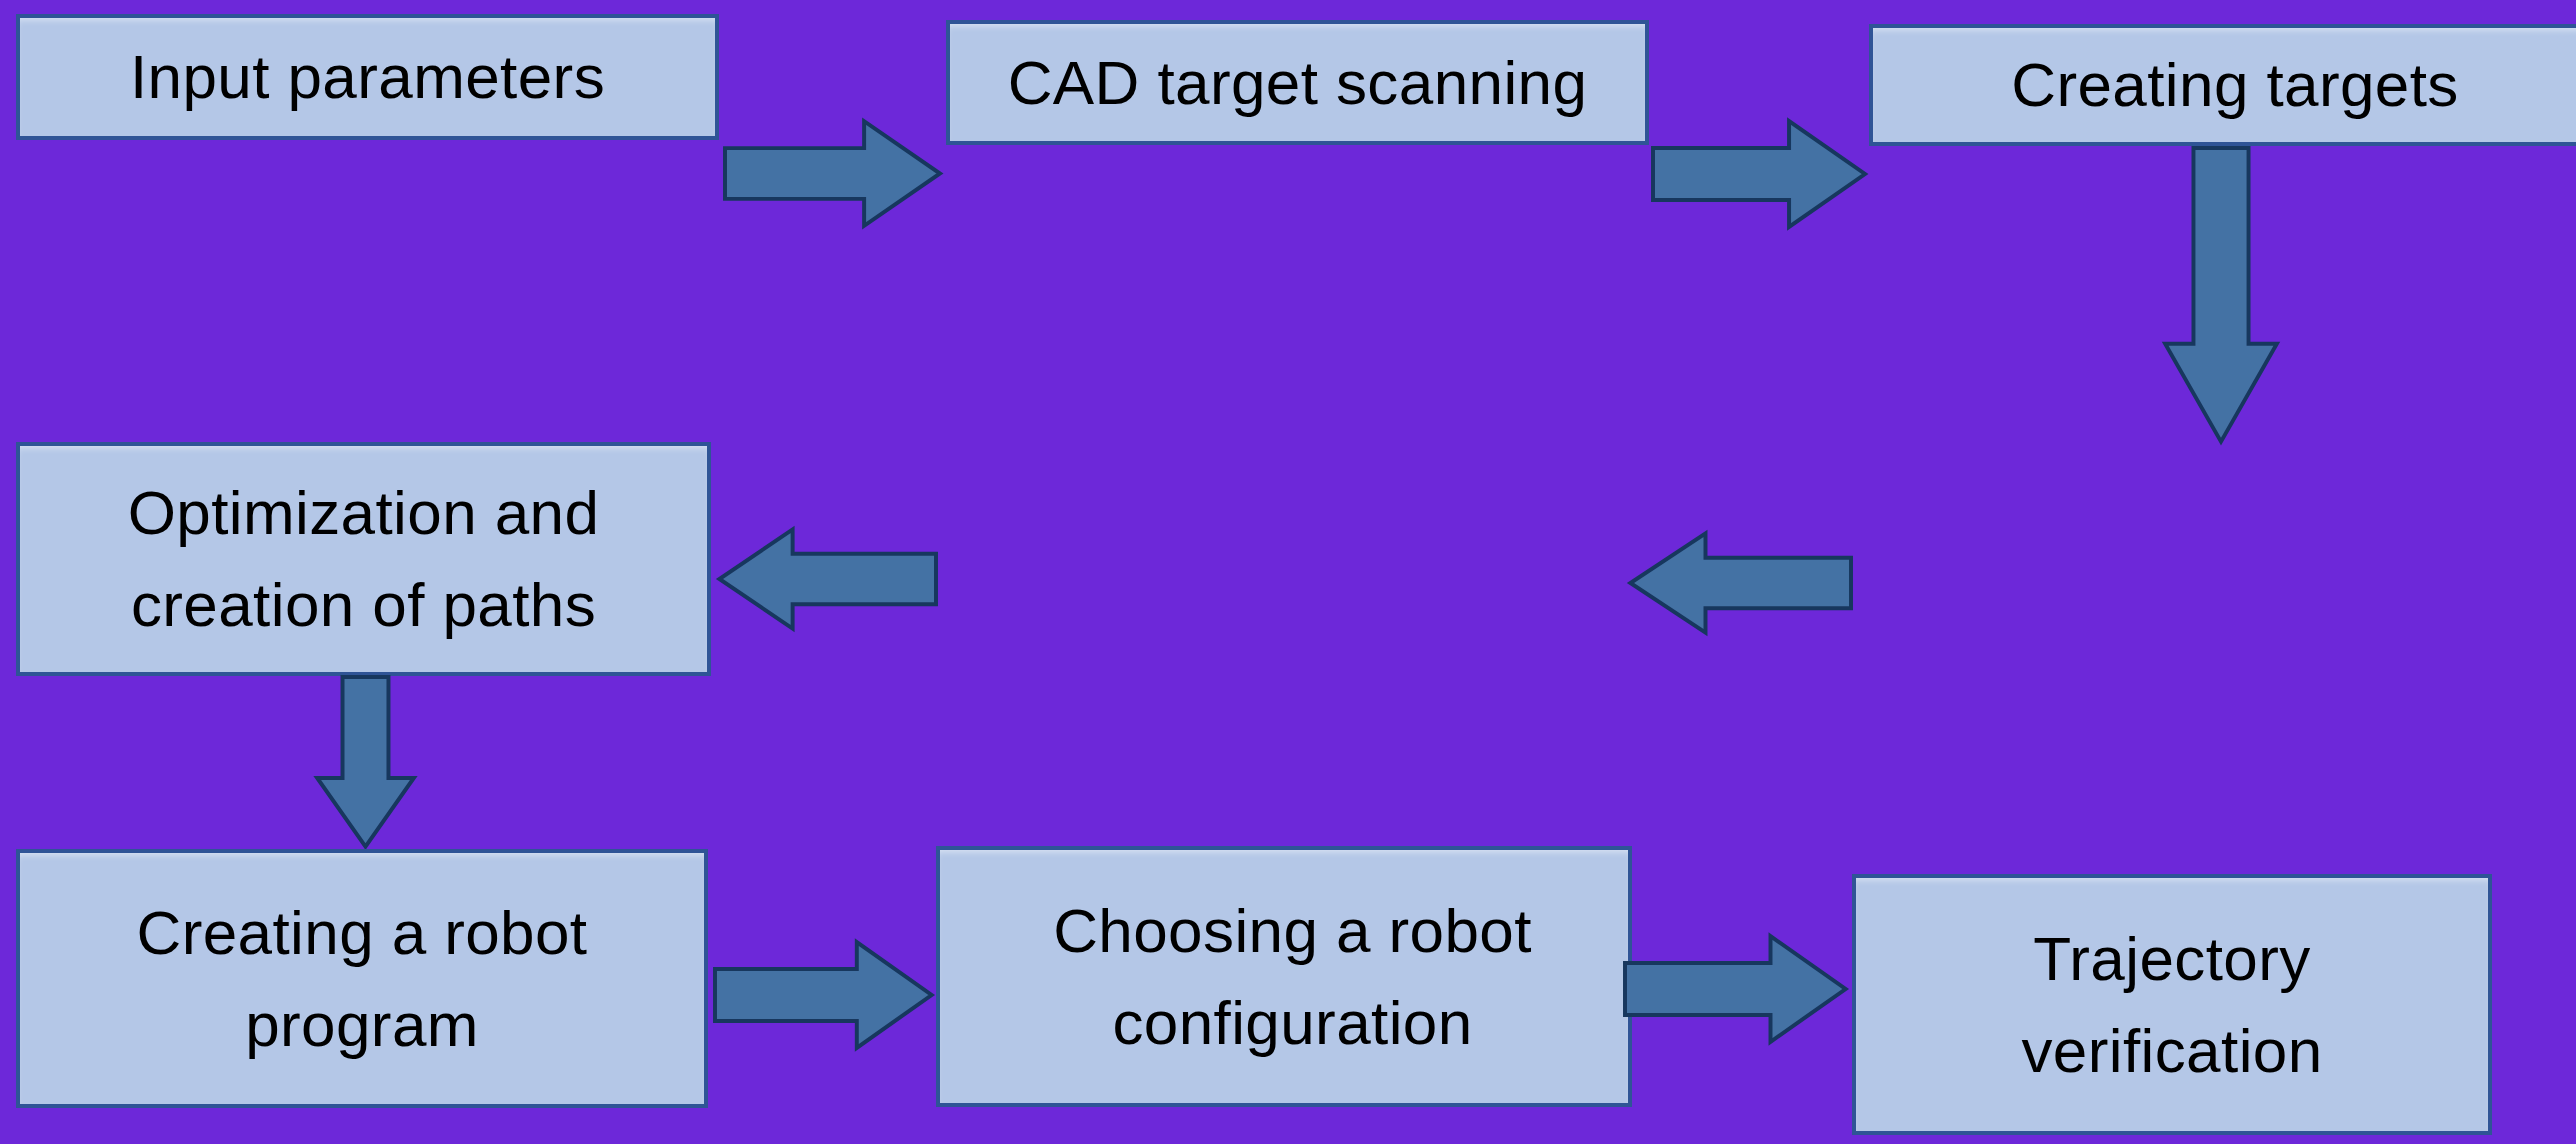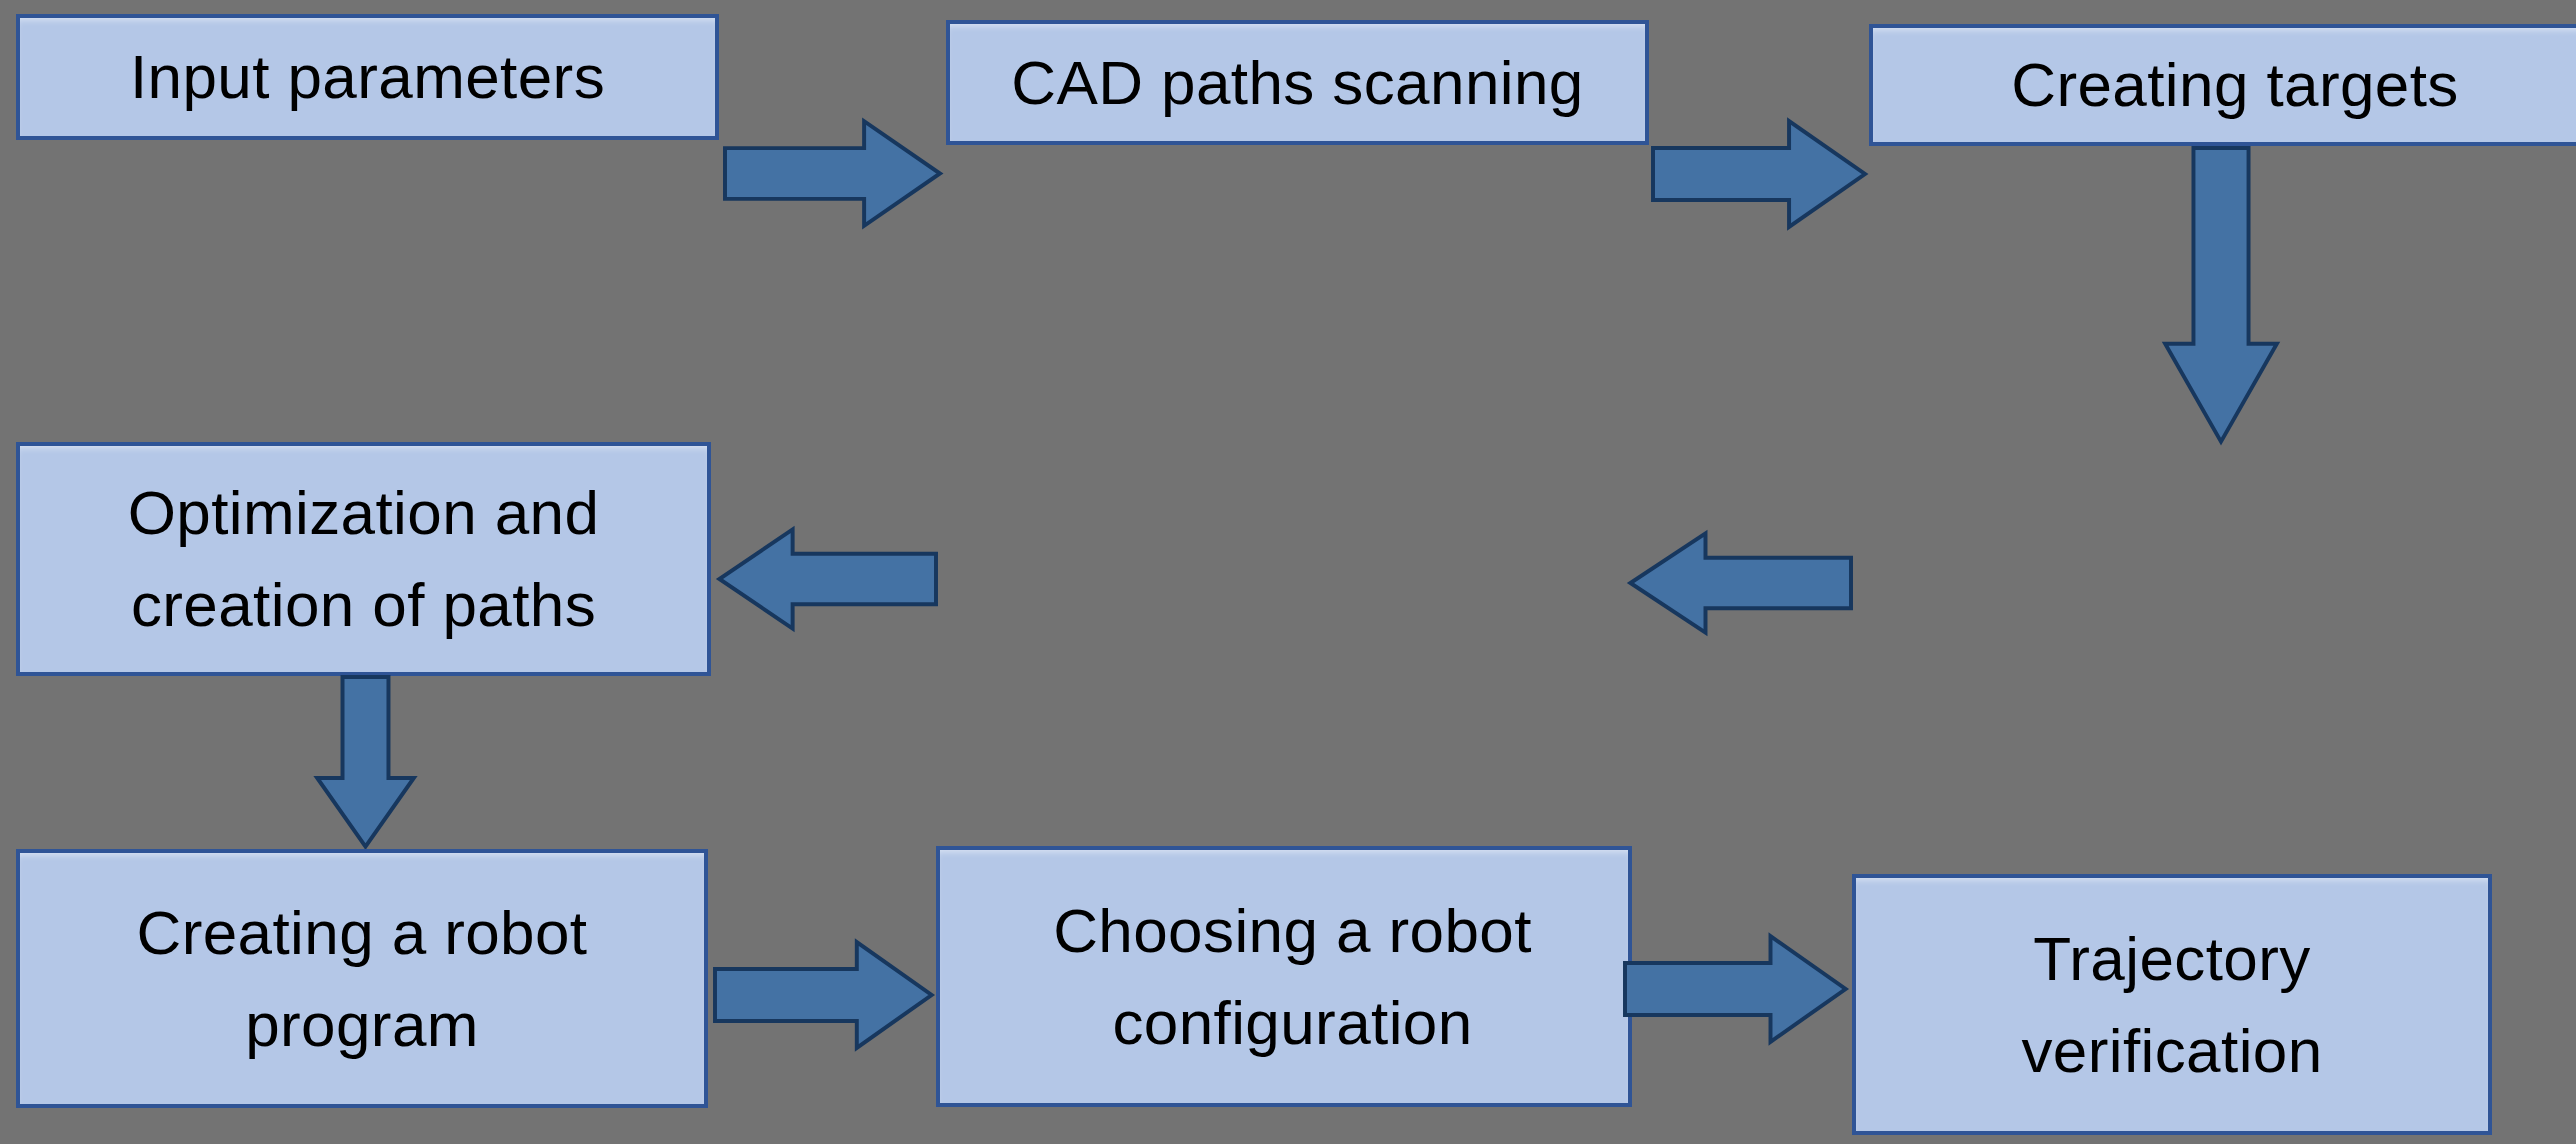--- a/index.html
+++ b/index.html
@@ -4,21 +4,21 @@
 <style>
   html, body {
     margin: 0;
     padding: 0;
     background: #ffffff;
   }
   #canvas {
     position: relative;
     width: 2576px;
     height: 1145px;
-    background: #737373;
+    background: #6d28d9;
     overflow: hidden;
     font-family: "Liberation Sans", sans-serif;
   }
   .node {
     position: absolute;
     box-sizing: border-box;
     background: #b4c7e7;
     border: 4px solid #2f5496;
     display: flex;
     align-items: center;
@@ -55,21 +55,21 @@
     <span class="label">Input parameters</span>
   </div>
 
   <div class="arrow" style="left:725px; top:118px; width:215px; height:111px;">
     <svg viewBox="0 0 272 140" preserveAspectRatio="none">
       <polygon points="0,38 176,38 176,4 272,70 176,136 176,102 0,102" fill="#4472a4" stroke="#17375e" stroke-width="5"></polygon>
     </svg>
   </div>
 
   <div class="node" style="left:946px; top:20px; width:703px; height:125px;">
-    <span class="label">CAD paths scanning</span>
+    <span class="label">CAD target scanning</span>
   </div>
 
   <div class="arrow" style="left:1653px; top:118px; width:212px; height:112px;">
     <svg viewBox="0 0 268 142" preserveAspectRatio="none">
       <polygon points="0,38 172,38 172,4 268,71 172,138 172,104 0,104" fill="#4472a4" stroke="#17375e" stroke-width="5"></polygon>
     </svg>
   </div>
 
   <div class="node" style="left:1869px; top:24px; width:732px; height:122px;">
     <span class="label">Creating targets</span>

